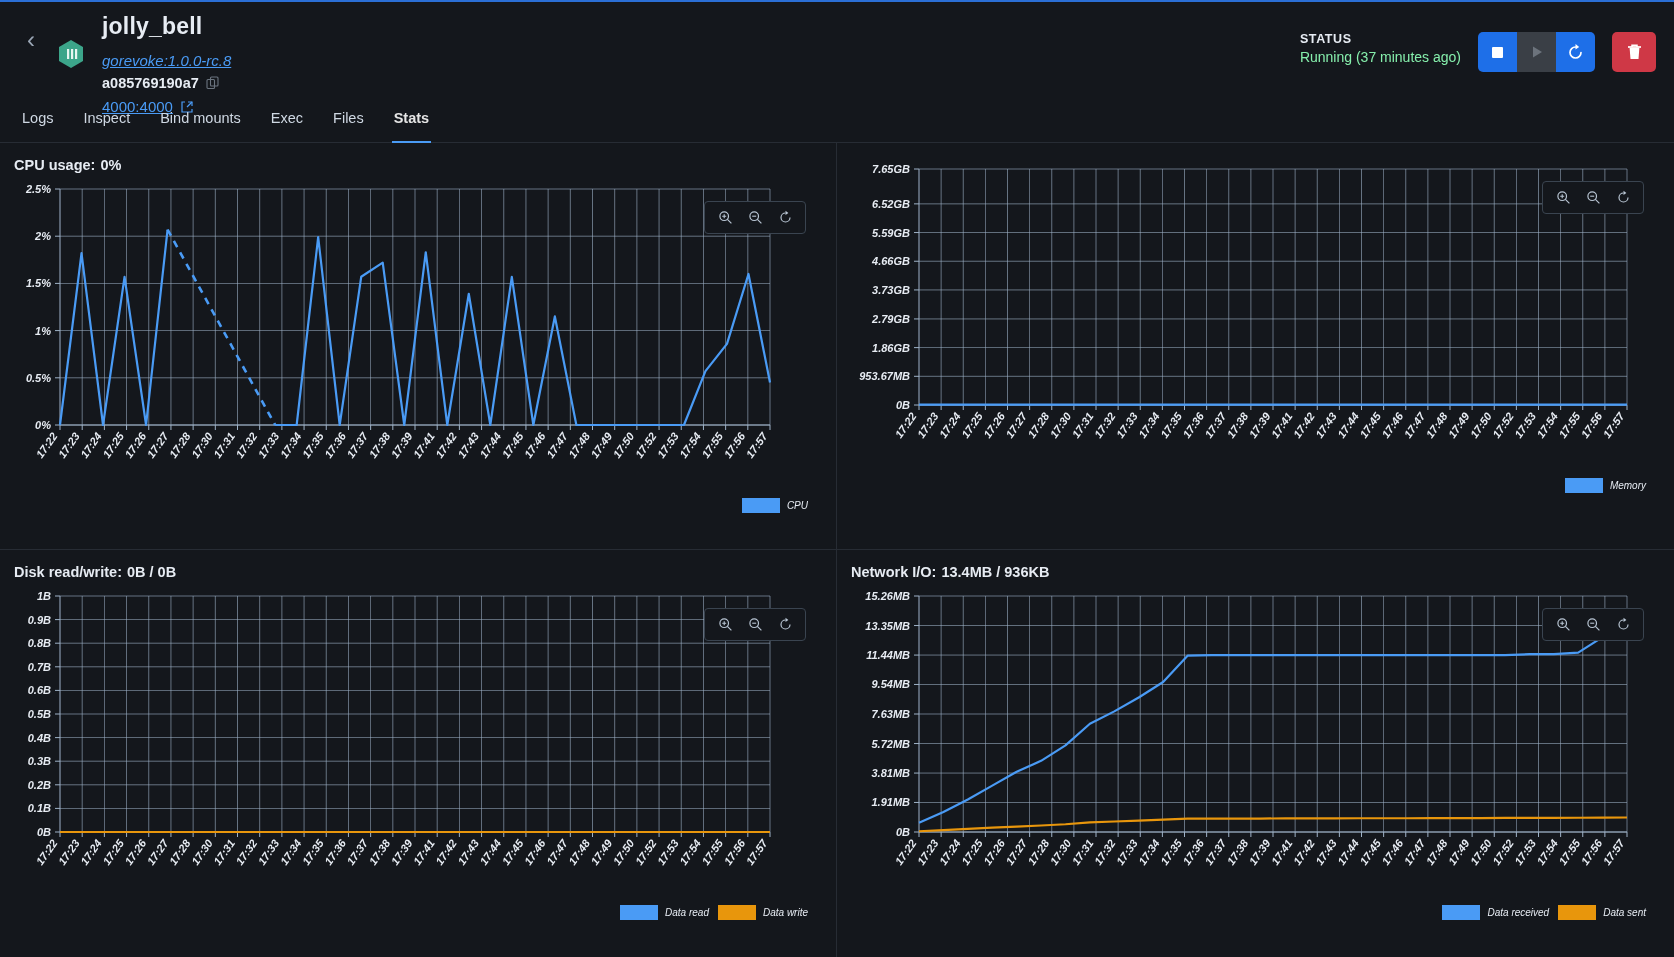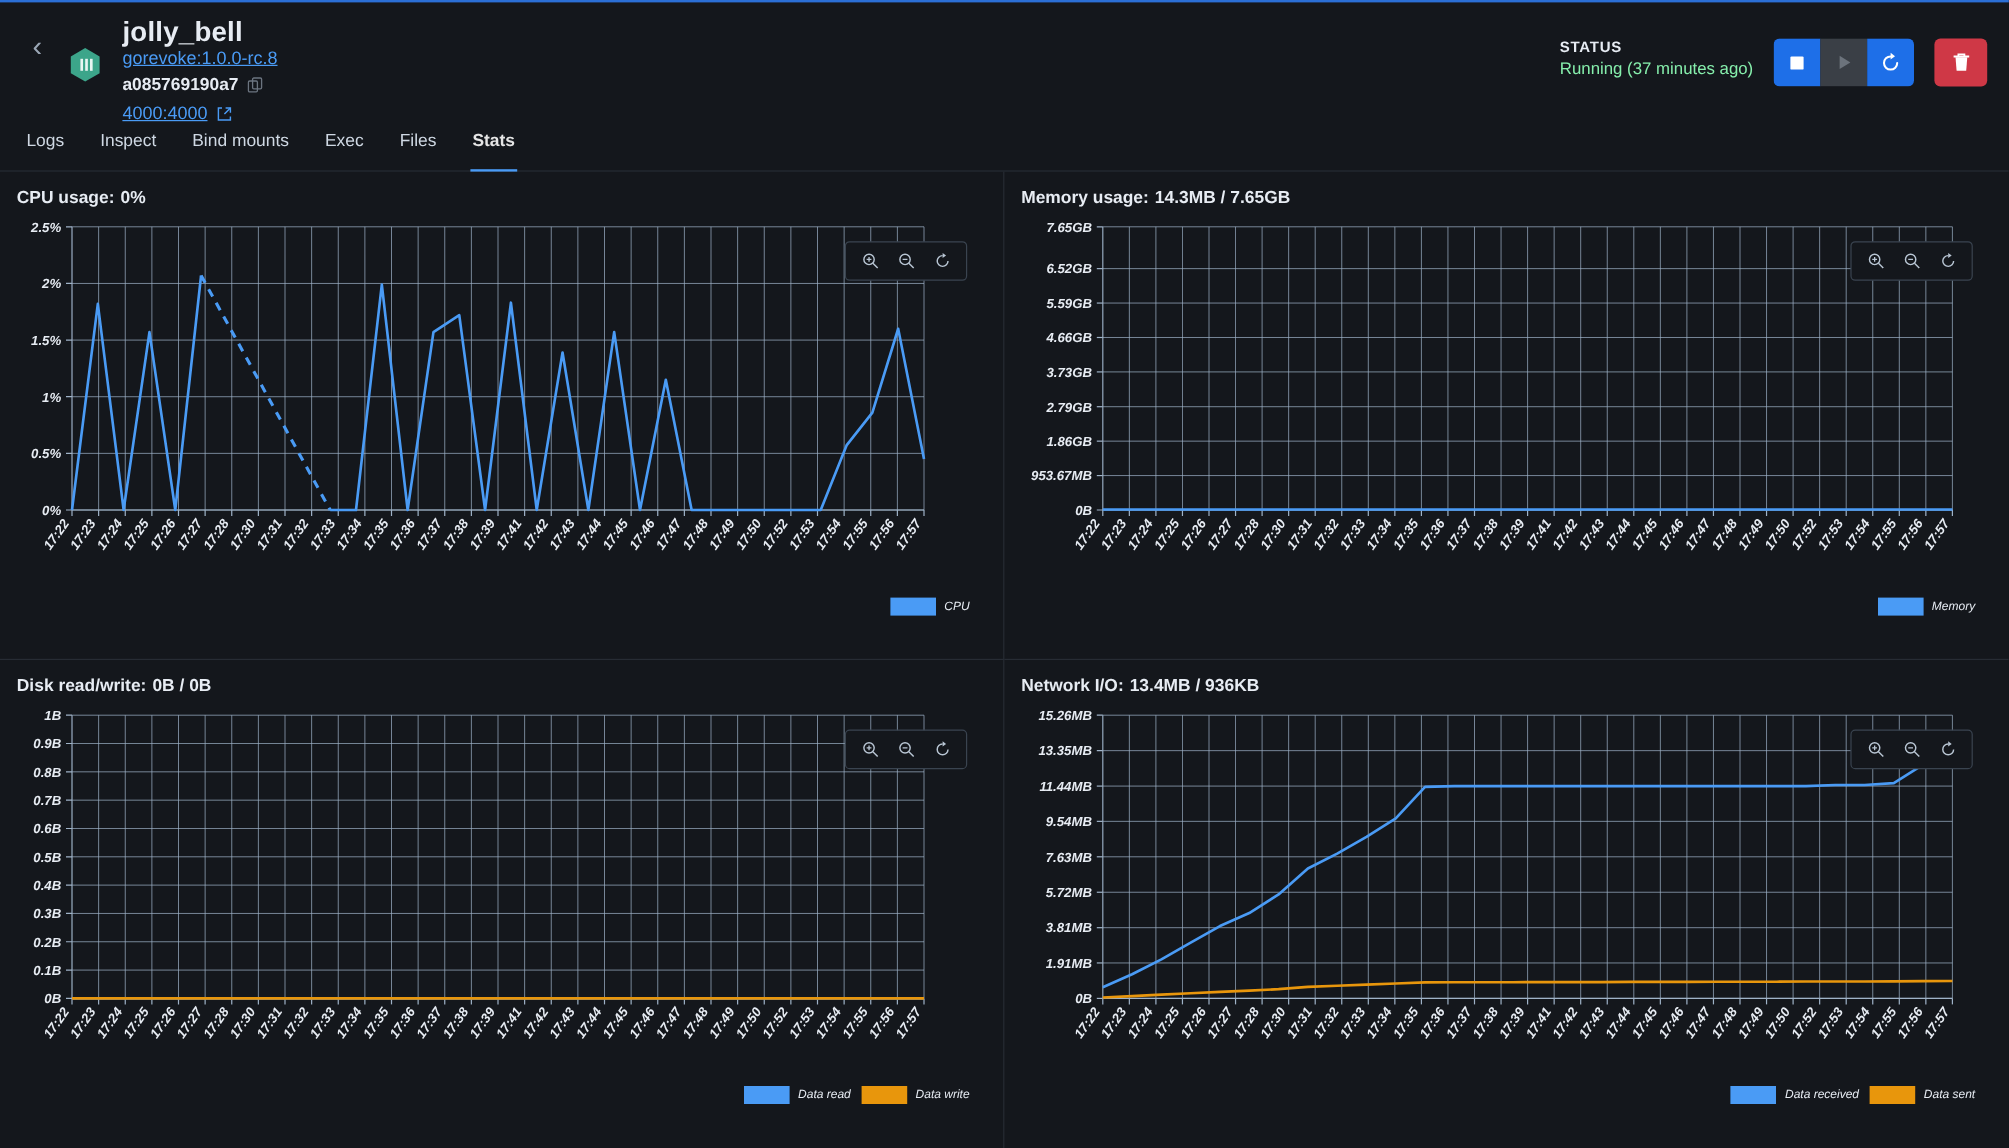--- a/index.html
+++ b/index.html
@@ -15,21 +15,21 @@
   
   .header { height: 108px; display: flex; align-items: flex-start; padding: 8px 18px 0 14px; }
   .back-btn {
     width: 34px; height: 60px; display:flex; align-items:center; justify-content:center;
     color:#9aa6b5; font-size: 24px; cursor: pointer; background: none; border: none;
     font-family: "Liberation Sans", sans-serif;
   }
   .cube-wrap { width: 46px; display:flex; align-items:center; justify-content:center; padding-top: 28px;}
   .title-block { padding-left: 8px; padding-top: 2px; }
   .ctr-name { font-size: 23px; font-weight: bold; letter-spacing: .2px; line-height: 1.22; }
-  .ctr-image { font-size: 15px; color: #4a9bf5; text-decoration: underline; display:inline-block; margin-top: 0; cursor:pointer;}
+  .ctr-image { font-size: 15px; color: #4a9bf5; text-decoration: underline; display:inline-block; margin-top: 12px; cursor:pointer;font-style:italic;}
   .ctr-id-row { display:flex; align-items:center; gap:7px; margin-top: 5px; }
   .ctr-id { font-size: 14.5px; font-weight: bold; color: #e7ecf3; }
   .copy-ic { cursor:pointer; opacity:.65; display:flex; }
   .ctr-port-row { display:flex; align-items:center; gap:7px; margin-top: 7px;}
   .ctr-port { font-size: 15px; color:#4a9bf5; text-decoration: underline; cursor:pointer;}
   .ext-ic { cursor:pointer; display:flex;}
 
   .header-right { margin-left:auto; display:flex; align-items:flex-start; gap:17px; padding: 22px 0 0 0; }
   .status-box { text-align: left; }
   .status-label { font-size: 12.5px; font-weight: bold; letter-spacing: .6px; }
@@ -305,23 +305,20 @@
       <div class="legend">
         <span class="lg-item">
           <i class="sw" style="background:#4a9bf5"></i>
           <span>CPU</span>
         </span>
       </div>
     </div>
   </div>
 
   <div class="cell">
-    <div class="chart-title">
-      <span>Memory usage:</span><span class="tval">14.3MB / 7.65GB</span>
-    </div>
     <div class="plot-wrap">
       <svg class="plot" id="plot-memory" width="800" height="340">
           <line x1="74" y1="12" x2="782" y2="12" stroke="#9fb3c8" stroke-width="0.7" opacity="0.85"></line>
           <line x1="69" y1="12" x2="74" y2="12" stroke="#9fb3c8" stroke-width="1"></line>
           <text x="65" y="16" text-anchor="end" class="tick-lbl">7.65GB</text>
           <line x1="74" y1="46.86013071895428" x2="782" y2="46.86013071895428" stroke="#9fb3c8" stroke-width="0.7" opacity="0.85"></line>
           <line x1="69" y1="46.86013071895428" x2="74" y2="46.86013071895428" stroke="#9fb3c8" stroke-width="1"></line>
           <text x="65" y="50.86013071895428" text-anchor="end" class="tick-lbl">6.52GB</text>
           <line x1="74" y1="75.55032679738562" x2="782" y2="75.55032679738562" stroke="#9fb3c8" stroke-width="0.7" opacity="0.85"></line>
           <line x1="69" y1="75.55032679738562" x2="74" y2="75.55032679738562" stroke="#9fb3c8" stroke-width="1"></line>

